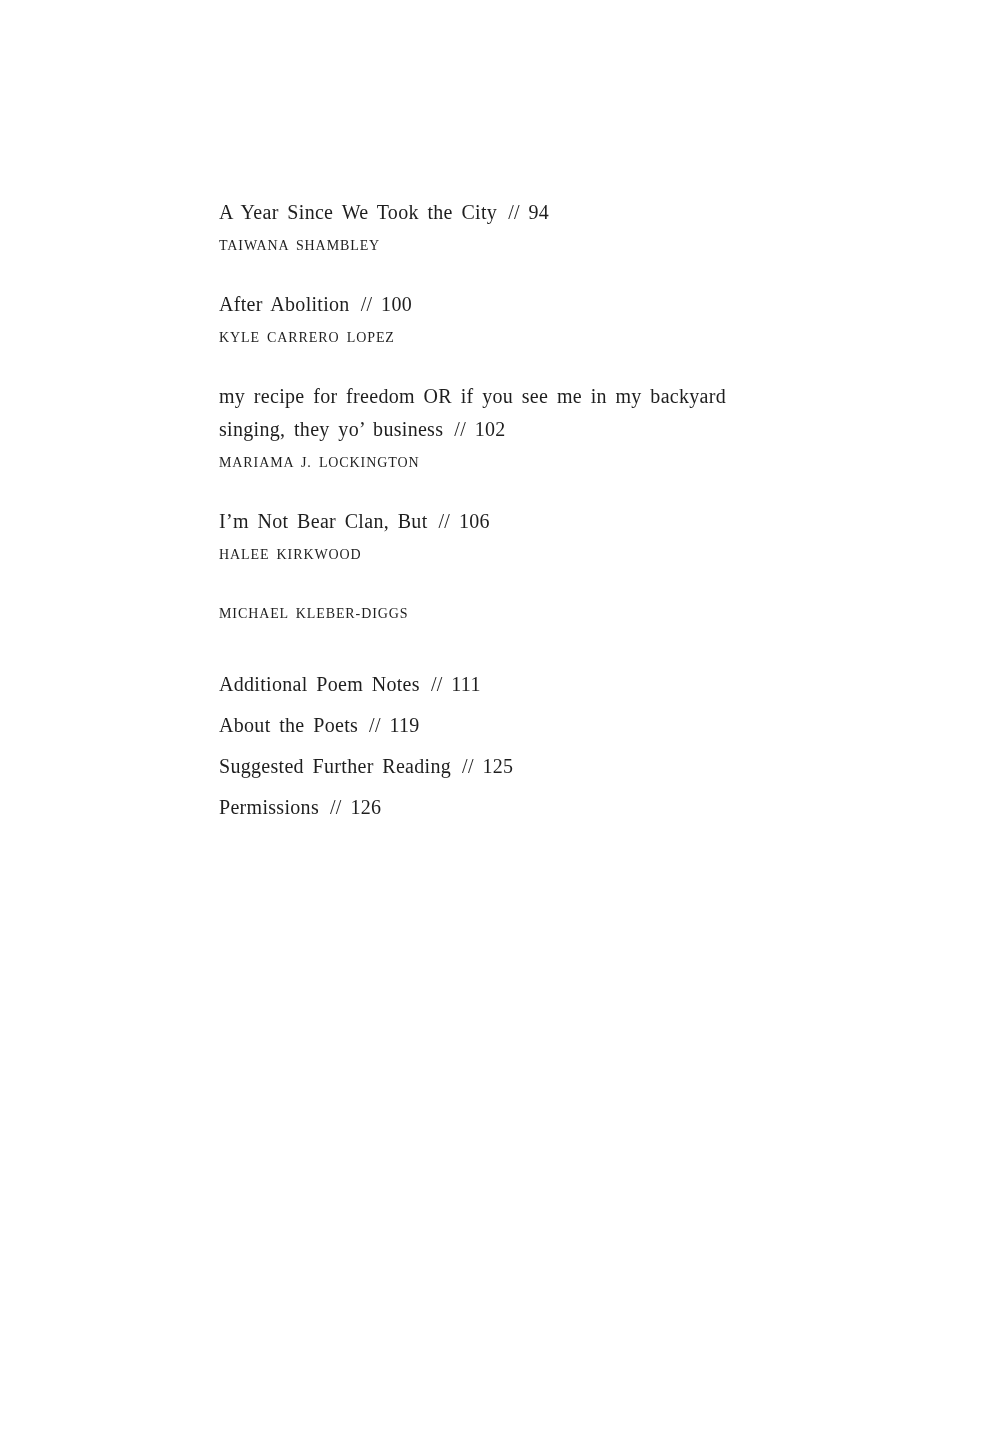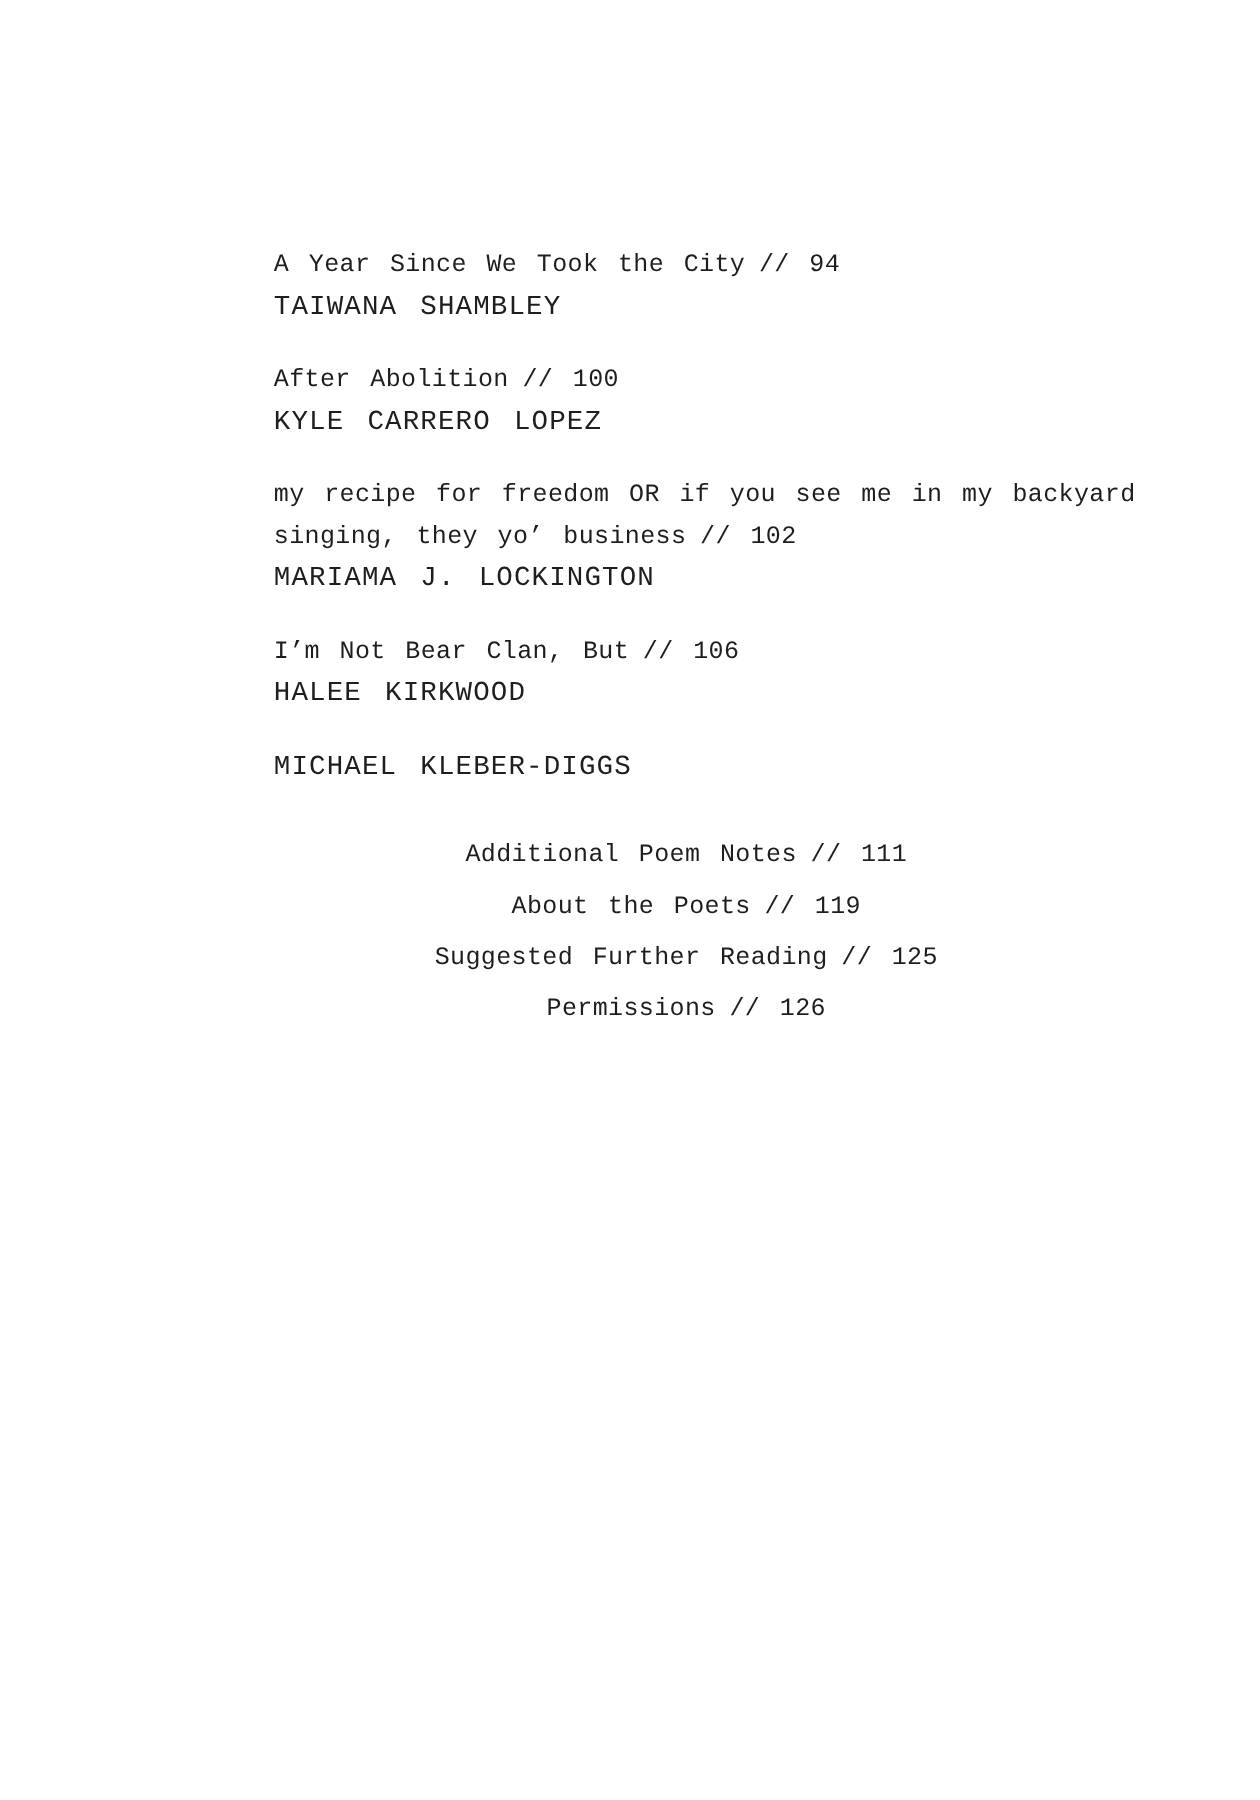--- a/index.html
+++ b/index.html
@@ -6,21 +6,21 @@
     margin: 0;
     padding: 0;
     background: #ffffff;
   }
   .book-page {
     position: relative;
     width: 1008px;
     height: 1440px;
     background: #ffffff;
     color: #1e1e1e;
-    font-family: Liberation Mono, monospace;
+    font-family: Liberation Serif, serif;
     overflow: hidden;
   }
   .toc {
     position: absolute;
     left: 219px;
     top: 196px;
     width: 660px;
   }
   .entry {
     margin: 0 0 26px 0;
@@ -30,36 +30,35 @@
     line-height: 33px;
     letter-spacing: 0.3px;
     word-spacing: 0.17em;
     white-space: nowrap;
     font-weight: 400;
   }
   .page-ref {
     margin-left: 0.55em;
   }
   .author {
-    font-size: 22px;
+    font-size: 14px;
     line-height: 33px;
     letter-spacing: 0.9px;
     word-spacing: 0.2em;
     white-space: nowrap;
   }
   .back-matter {
     margin-top: 34px;
   }
   .back-line {
     font-size: 20px;
     line-height: 41px;
     letter-spacing: 0.3px;
     word-spacing: 0.17em;
     white-space: nowrap;
-    text-align: center;
   }
 </style>
 </head>
 <body>
 
 <div class="book-page">
   <div class="toc">
 
     <section class="entry">
       <div class="title-line">

